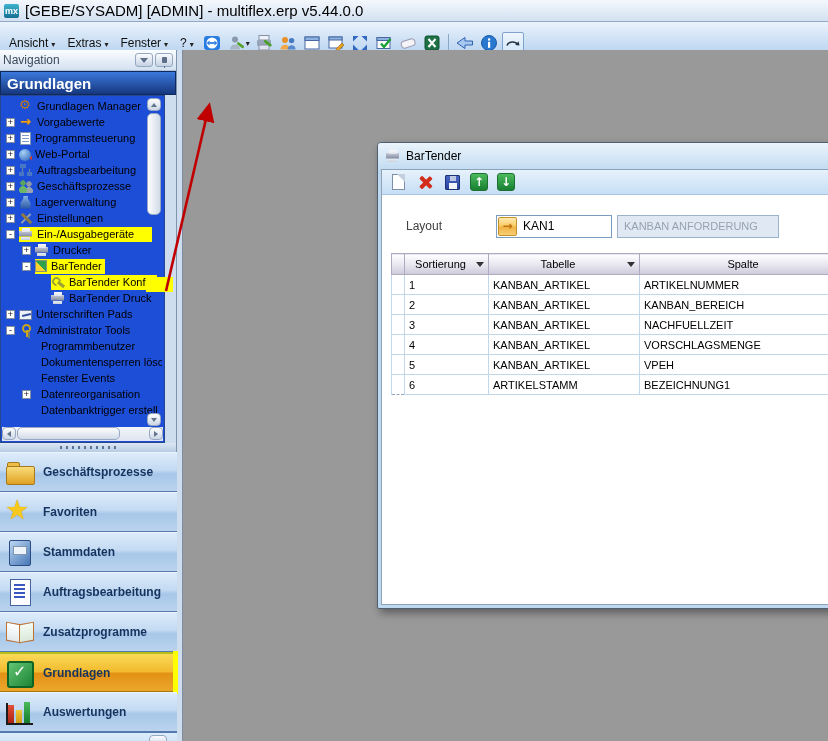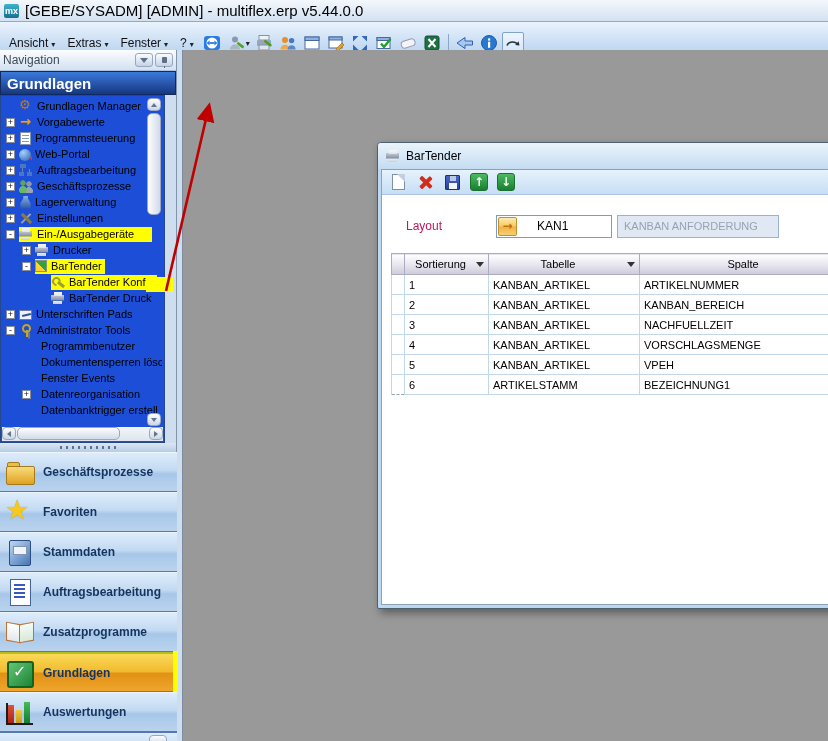--- a/index.html
+++ b/index.html
@@ -117,25 +117,25 @@
   .ic-new::after{content:"";position:absolute;right:-1px;top:-1px;border:4px solid #c3cede;border-left-color:transparent;border-bottom-color:transparent}
   .ic-del{width:14px;height:14px;position:relative}
   .ic-del::before,.ic-del::after{content:"";position:absolute;left:6px;top:0;width:3.5px;height:15px;background:#d22c1a;border-radius:1px}
   .ic-del::before{transform:rotate(45deg)}.ic-del::after{transform:rotate(-45deg)}
   .ic-save{width:15px;height:15px;background:linear-gradient(#4a66c4,#27439e);border:1px solid #1c3278;border-radius:1px;position:relative}
   .ic-save::before{content:"";position:absolute;left:3px;bottom:0;width:8px;height:6px;background:#f2f4f8}
   .ic-save::after{content:"";position:absolute;left:4px;top:0;width:6px;height:5px;background:#bcc8e2}
   .ic-up,.ic-down{width:18px;height:18px;border:1px solid #1d7031;border-radius:3px;background:linear-gradient(#4cba5e,#178031);color:#fff;font-weight:bold;display:flex;align-items:center;justify-content:center;font-family:"DejaVu Sans",sans-serif;font-size:12px}
   .ic-up::before{content:"↑"}.ic-down::before{content:"↓"}
   .layout-row{display:flex;align-items:center;margin:19px 0 0 24px;height:24px}
-  .lay-label{width:90px;color:#be185d}
+  .lay-label{width:90px;color:#404040}
   .lay-input{width:116px;height:23px;border:1px solid #7a9cbe;background:#fff;display:flex;align-items:center;padding:1px}
   .lay-btn{width:19px;height:19px;border:1px solid #c3912c;border-radius:2px;background:linear-gradient(#ffeab0,#f8ca62 48%,#f0b243 52%,#f8cf74);display:flex;align-items:center;justify-content:center}
   .lay-btn::before{content:"→";font-family:"DejaVu Sans",sans-serif;font-weight:bold;color:#c1740e;font-size:12px}
-  .lay-value{padding-left:20px;color:#000}
+  .lay-value{padding-left:6px;color:#000}
   .lay-disabled{width:162px;height:23px;margin-left:5px;border:1px solid #9ab2ca;background:#e0e9f3;color:#96a2b2;display:flex;align-items:center;padding-left:6px;font-size:11px}
   
   .grid{margin:15px 0 0 9px;border-collapse:collapse}
   .grid th,.grid td{border:1px solid #c3d7eb;font-weight:normal}
   .grid th{height:21px;background:linear-gradient(#ffffff,#e6e4ee 55%,#cecbda);border:1px solid #aeabc0;font-size:11px;color:#000;position:relative;padding:0 16px 0 4px;text-align:center}
   .col-arrow{position:absolute;right:4px;top:8px;width:0;height:0;border:4px solid transparent;border-top:5px solid #333}
   .gi-h{width:13px;padding:0!important}
   .grid td{height:20px;font-size:11px;color:#000;padding:1px 4px;background:#fff;vertical-align:middle}
   .gi{background:linear-gradient(90deg,#eff3f8,#d6deea);border-bottom:1px dashed #9aa6b6!important;width:13px;padding:0!important}
   .c-sort{width:84px}.c-tab{width:151px}.c-spa{width:219px}

